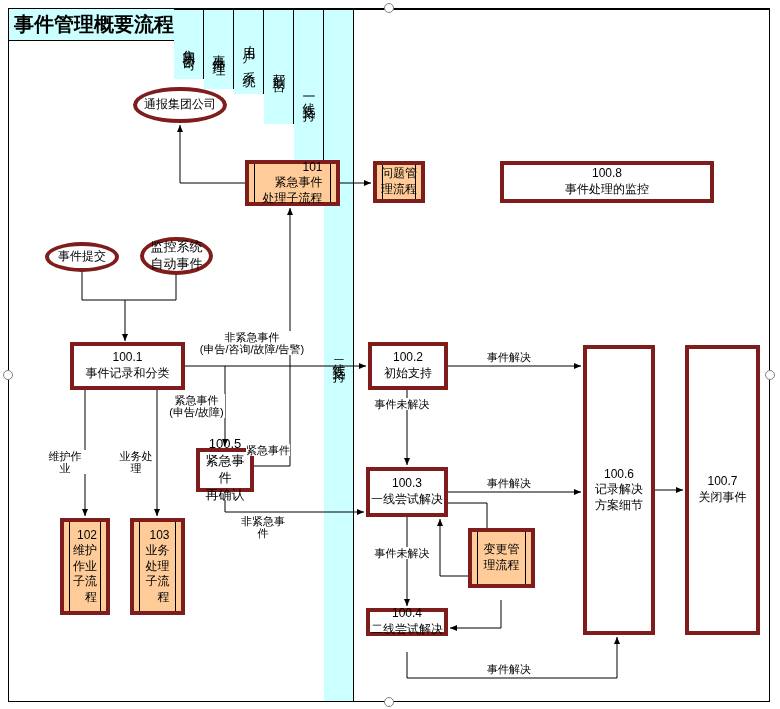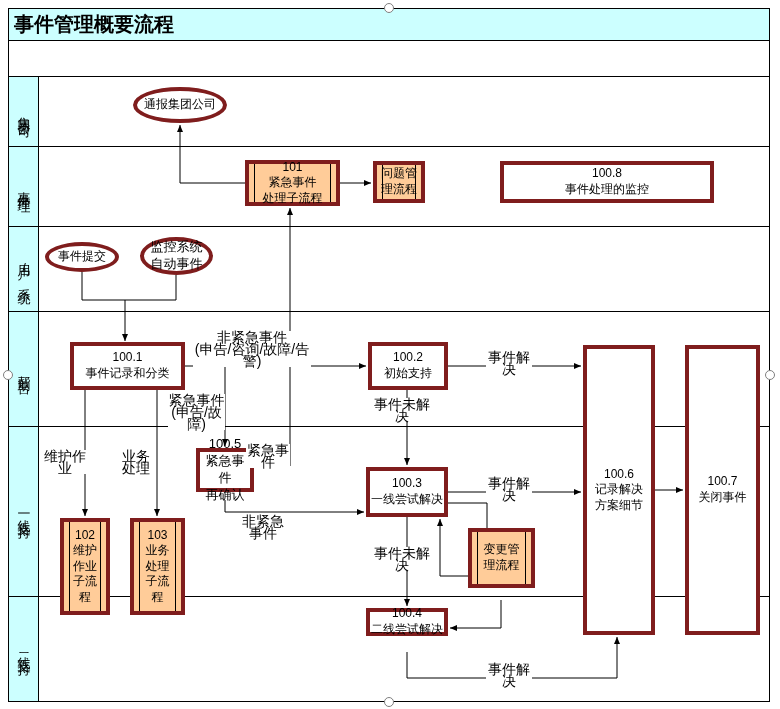--- a/index.html
+++ b/index.html
@@ -4,21 +4,21 @@
 <style>
   html,body { margin:0; padding:0; background:#fff; }
   .canvas {
     position:relative; width:780px; height:709px; background:#ffffff;
     font-family:"Liberation Sans","DejaVu Sans",sans-serif; color:#000;
     overflow:hidden;
   }
   .frame {
     position:absolute; left:8px; top:8px; width:762px; height:694px;
     border:1px solid #000; box-sizing:border-box;
-    display:flex; flex-direction:column; z-index:0;
+    display:flex; flex-direction:row; z-index:0;
   }
   .titlebar {
     height:32px; background:var(--lane-bg,#CCFFFF); border-bottom:1px solid #000;
     display:flex; align-items:center; padding-left:5px;
     font-size:20px; font-weight:bold; box-sizing:border-box; flex:0 0 auto;
   }
   .spacer { height:35px; flex:0 0 auto; background:#fff; }
   .lane { display:flex; border-top:1px solid #000; box-sizing:border-box; flex:0 0 auto; }
   .lane.last { flex:1 1 auto; }
   .lane-label {
@@ -30,28 +30,28 @@
   .lane-body { flex:1; }
   svg.connectors { position:absolute; left:0; top:0; z-index:1; }
   svg.connectors polyline { fill:none; stroke:#000; stroke-width:1; }
   .node {
     position:absolute; box-sizing:border-box; border:4px solid #7f1d1d; background:#fff;
     display:flex; align-items:center; justify-content:center; text-align:center;
     font-size:12px; line-height:1.3; white-space:pre-line; z-index:2;
   }
   .node.small { font-size:13px; }
   .ellipse { border-radius:50%; }
-  .subprocess { background:var(--subprocess-bg,#FFCC99); }
+  .subprocess { background:var(--subprocess-bg,#FFCC99);text-align:right; }
   .subprocess::before,.subprocess::after {
     content:""; position:absolute; top:0; bottom:0; width:1px; background:#000;
   }
   .subprocess::before { left:5px; }
   .subprocess::after  { right:5px; }
   .edge-label {
-    position:absolute; font-size:14px; line-height:12px; background:#fff;
+    position:absolute; font-size:11px; line-height:12px; background:#fff;
     text-align:center; white-space:pre-line; z-index:3; padding:0; box-sizing:border-box;
   }
   .handle {
     position:absolute; width:8px; height:8px; border:1px solid #7f7f7f;
     border-radius:50%; background:#fff; box-sizing:content-box; z-index:5;
   }
 </style>
 </head>
 <body>
 

